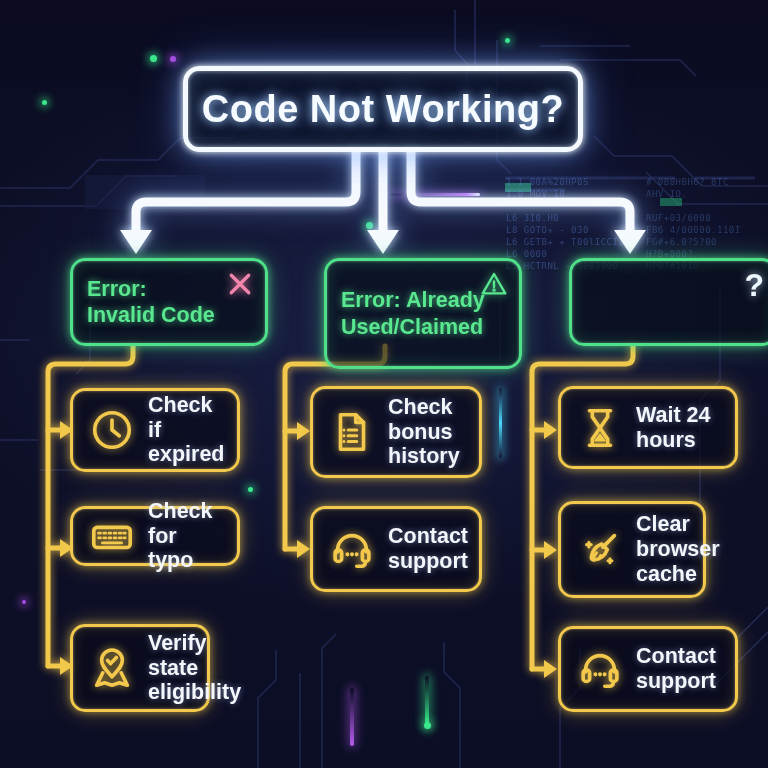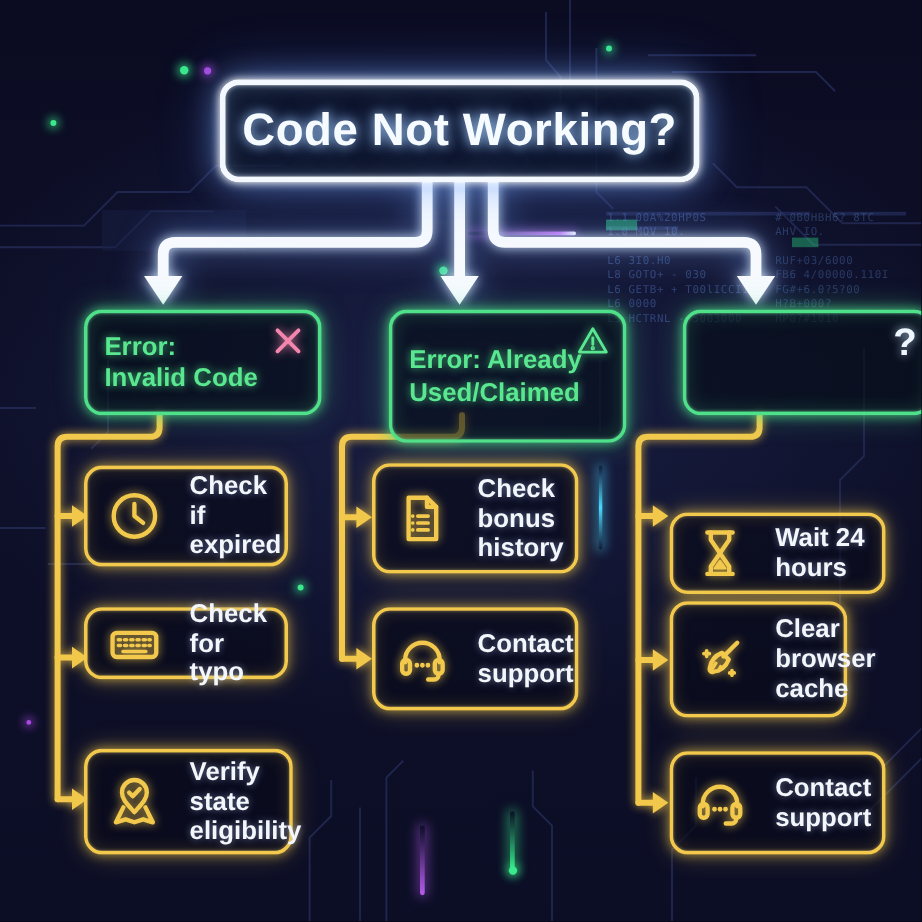--- a/index.html
+++ b/index.html
@@ -52,21 +52,21 @@
   .header-text{font-size:21.5px;font-weight:bold;color:#59e78f;line-height:1.22;
     text-shadow:0 0 7px rgba(80,230,140,.8);}
   .header-text.pale{color:#a5f0c4;text-shadow:0 0 7px rgba(160,245,200,.75);}
   .badge{position:absolute;top:8px;right:10px;line-height:1;}
   .badge-q{font-size:32px;font-weight:bold;color:#eef6ff;text-shadow:0 0 8px rgba(200,230,255,.8);}
 
   .step-node{
     border:3px solid #f2c94c;border-radius:15px;background:rgba(9,11,26,.66);
     box-shadow:0 0 9px rgba(242,201,76,.6),0 0 22px rgba(242,201,76,.3),
       inset 0 0 14px rgba(242,201,76,.18), inset 0 0 3px rgba(255,230,150,.45);
-    gap:23px;padding:10px 12px 10px 16px;
+    gap:13px;padding:10px 12px 10px 16px;
   }
   .step-text{font-size:21.5px;font-weight:bold;color:#f3f6fb;line-height:1.15;
     text-shadow:0 0 6px rgba(190,210,255,.5);}
   .icon-wrap{flex:0 0 auto;display:flex;align-items:center;justify-content:center;
     filter:drop-shadow(0 0 4px rgba(242,201,76,.8));}
   .icon-wrap svg{stroke:#f2c94c;fill:none;stroke-width:1.9;stroke-linecap:round;stroke-linejoin:round;}
   .badge svg{stroke-linecap:round;stroke-linejoin:round;fill:none;}
 
   .white-lines{filter:drop-shadow(0 0 5px rgba(210,230,255,.95)) drop-shadow(0 0 14px rgba(120,170,255,.55));}
   .yellow-lines{filter:drop-shadow(0 0 4px rgba(247,200,72,.85));}
@@ -209,21 +209,21 @@
         <rect x="2.5" y="7.5" width="19" height="10.5" rx="1.8"></rect>
         <path stroke-width="1.5" d="M5 10.5 h1 M7.7 10.5 h1 M10.4 10.5 h1 M13.1 10.5 h1 M15.8 10.5 h1 M18.3 10.5 h.6
                  M5 13 h1 M7.7 13 h1 M10.4 13 h1 M13.1 13 h1 M15.8 13 h1 M18.3 13 h.6
                  M7 15.6 h10"></path>
       </svg>
     </span>
     <span class="step-text pre">Check for
 typo</span>
   </div>
 
-  <div class="node step-node" style="left:70px;top:624px;width:174px;height:88px;">
+  <div class="node step-node" style="left:70px;top:624px;width:140px;height:88px;">
     <span class="icon-wrap">
       <svg width="46" height="46" viewBox="0 0 24 24">
         <path d="M12 2.6 a5.4 5.4 0 0 1 5.4 5.4 c0 3.1 -2.6 5.4 -5.4 8.6 c-2.8 -3.2 -5.4 -5.5 -5.4 -8.6 A5.4 5.4 0 0 1 12 2.6 Z"></path>
         <path d="M9.7 8.1 l1.6 1.6 3 -3.2"></path>
         <path d="M7.2 14.5 L4 21 l4.2 -1.3 3.8 1.3 3.8 -1.3 4.2 1.3 -3.2 -6.5"></path>
       </svg>
     </span>
     <span class="step-text pre">Verify
 state
 eligibility</span>
@@ -249,21 +249,21 @@
         <rect x="3.2" y="12.5" width="3.4" height="6" rx="1.6"></rect>
         <rect x="17.4" y="12.5" width="3.4" height="6" rx="1.6"></rect>
         <path d="M19 18.5 v.6 a1.9 1.9 0 0 1 -1.9 1.9 h-2.6"></path>
         <path stroke-width="2.1" d="M9.6 14.8 h.01 M12 14.8 h.01 M14.4 14.8 h.01"></path>
       </svg>
     </span>
     <span class="step-text pre">Contact
 support</span>
   </div>
 
-  <div class="node step-node" style="left:558px;top:386px;width:180px;height:68px;margin-top:41px;">
+  <div class="node step-node" style="left:558px;top:386px;width:180px;height:83px;">
     <span class="icon-wrap">
       <svg width="46" height="46" viewBox="0 0 24 24">
         <path d="M6.5 3 h11 M6.5 21 h11"></path>
         <path d="M8 3 v3.2 L12 12 16 6.2 V3 M8 21 v-3.2 L12 12 l4 5.8 V21"></path>
         <path d="M9.6 18.6 h4.8 L12 15.4 Z" fill="#f2c94c" stroke-width="1"></path>
       </svg>
     </span>
     <span class="step-text pre">Wait 24
 hours</span>
   </div>

